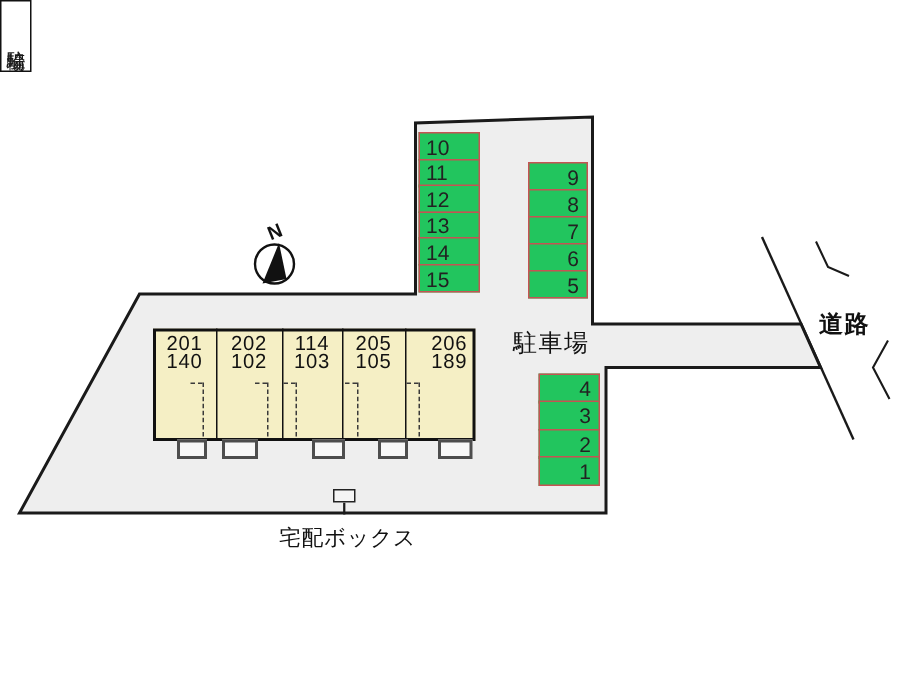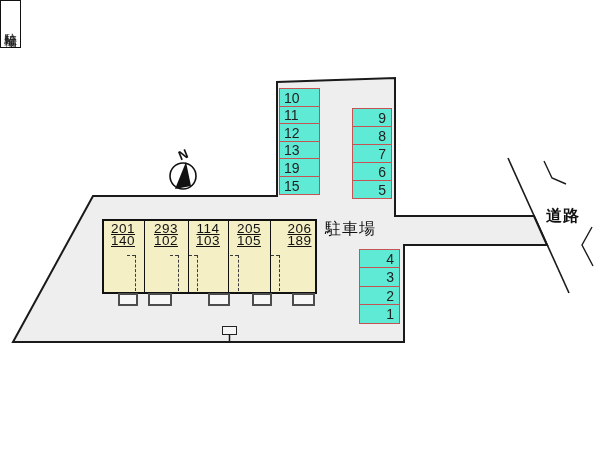--- a/index.html
+++ b/index.html
@@ -4,56 +4,56 @@
 <style>
   html,body{margin:0;padding:0;background:#ffffff;}
   .stage{
     position:relative;width:600px;height:450px;background:#ffffff;overflow:hidden;
     font-family:"Liberation Sans","DejaVu Sans",sans-serif;color:#1a1a1a;
   }
   .stage svg{position:absolute;left:0;top:0;}
   
   .stall-col{position:absolute;display:flex;flex-direction:column;}
   .stall{
-    box-sizing:border-box;border:1.4px solid #c65353;background:#5eead4;
+    box-sizing:border-box;border:1.4px solid #c65353;background:#22c55e;
     display:flex;align-items:center;font-size:14px;color:#222;
   }
   .stall + .stall{margin-top:-1.4px;align-items:center;}
   .num-left{justify-content:flex-start;padding-left:4px;}
   .num-right{justify-content:flex-end;padding-right:5px;}
   .col-left{left:279px;top:88px;width:41px;}
   .col-left .stall{height:19px;}
   .col-right{left:352px;top:108px;width:40px;}
   .col-right .stall{height:19.4px;}
   .col-south{left:359px;top:249px;width:41px;}
   .col-south .stall{height:19.8px;}
   
   .building{
     position:absolute;left:102px;top:219px;width:215px;height:75px;
     box-sizing:border-box;background:#f5efc5;border:2px solid #111;
   }
   .divider{position:absolute;top:219px;height:75px;width:0;border-left:1.5px solid #111;}
   .unit-label{
     position:absolute;top:223px;text-align:center;font-size:13.5px;line-height:12px;
-    color:#111;letter-spacing:0.5px;text-decoration:underline;
+    color:#111;letter-spacing:0.5px;
   }
   .dash-v{position:absolute;top:255px;height:36px;width:0;border-left:1.6px dashed #3a3a3a;}
   .dash-h{position:absolute;top:255px;height:0;width:8px;border-top:1.6px dashed #3a3a3a;}
   .step{
     position:absolute;top:293px;height:13px;box-sizing:border-box;
     background:#f7f7f7;border:2px solid #4d4d4d;
   }
   
   .delivery-box{
     position:absolute;left:222px;top:326px;width:15px;height:9px;
     box-sizing:border-box;background:#f5f5f5;border:1.5px solid #222;
   }
   
   .lbl{position:absolute;white-space:nowrap;color:#111;}
-  .lbl-parking{left:325px;top:219px;font-size:16px;letter-spacing:1px;}
+  .lbl-parking{left:342px;top:219px;font-size:16px;letter-spacing:1px;}
   .lbl-road{left:546px;top:206px;font-size:16px;letter-spacing:1px;font-weight:bold;}
   .lbl-delivery{left:186px;top:349px;font-size:14.5px;letter-spacing:0.5px;}
   .lbl-bicycle{
     left:62px;top:286px;width:21px;height:48px;box-sizing:border-box;
     background:#ffffff;border:1.5px solid #111;
     writing-mode:vertical-rl;text-orientation:upright;
     display:flex;align-items:center;justify-content:center;
     font-size:12.5px;line-height:1;letter-spacing:1px;
   }
 </style>
@@ -86,21 +86,21 @@
     <div class="stall num-left">
         <span>11</span>
       </div>
     <div class="stall num-left">
         <span>12</span>
       </div>
     <div class="stall num-left">
         <span>13</span>
       </div>
     <div class="stall num-left">
-        <span>19</span>
+        <span>14</span>
       </div>
     <div class="stall num-left">
         <span>15</span>
       </div>
   </div>
 
   <div class="stall-col col-right">
     <div class="stall num-right">
         <span>9</span>
       </div>
@@ -137,21 +137,21 @@
   <div class="divider" style="left:144px"></div>
   <div class="divider" style="left:188px"></div>
   <div class="divider" style="left:228px"></div>
   <div class="divider" style="left:270px"></div>
 
   <div class="unit-label" style="left:102px;width:42px">
     <div>201</div>
     <div>140</div>
   </div>
   <div class="unit-label" style="left:144px;width:44px">
-    <div>293</div>
+    <div>202</div>
     <div>102</div>
   </div>
   <div class="unit-label" style="left:188px;width:40px">
     <div>114</div>
     <div>103</div>
   </div>
   <div class="unit-label" style="left:228px;width:42px">
     <div>205</div>
     <div>105</div>
   </div>
@@ -174,15 +174,16 @@
   <div class="step" style="left:118px;width:20px"></div>
   <div class="step" style="left:148px;width:24px"></div>
   <div class="step" style="left:208px;width:22px"></div>
   <div class="step" style="left:252px;width:20px"></div>
   <div class="step" style="left:292px;width:23px"></div>
 
   <div class="delivery-box"></div>
 
   <div class="lbl lbl-parking">駐車場</div>
   <div class="lbl lbl-road">道路</div>
+  <div class="lbl lbl-delivery">宅配ボックス</div>
   <div class="lbl-bicycle">駐輪場</div>
 
 </div>
 
 </body></html>

